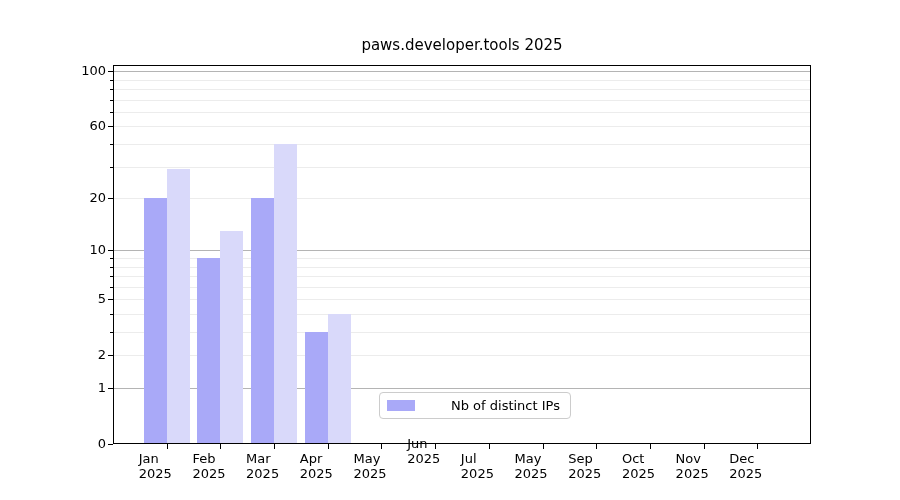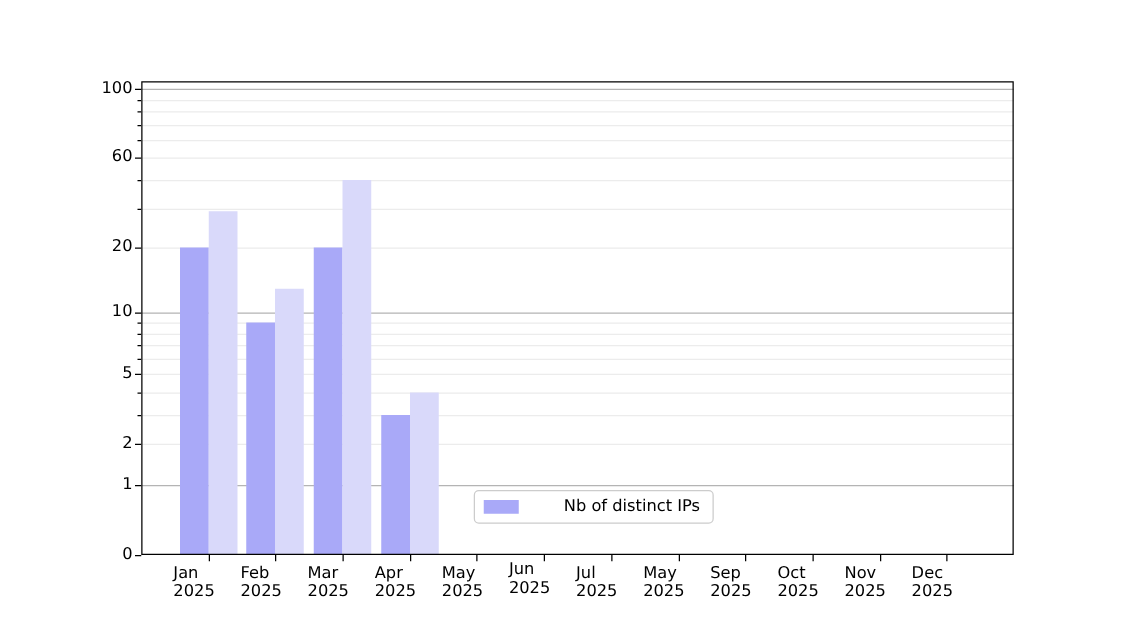--- a/index.html
+++ b/index.html
@@ -23,20 +23,21 @@
           background:rgba(255,255,255,.85);border:1px solid #cccccc;border-radius:4px;
           padding:5px 10px 5px 7px;display:flex;flex-direction:column;gap:5px;}
   .legend-row{display:flex;align-items:center;gap:12px;}
   .swatch{width:28px;height:11px;display:inline-block;}
   .legend-label{font-size:13px;line-height:15px;white-space:nowrap;margin-left:24px;}
 </style>
 </head>
 <body>
 
 <div class="figure">
+  <div class="title">paws.developer.tools 2025</div>
 
   <div class="plot" id="plot">
     <div class="frame"></div>
   <div class="grid minor" style="top: 290.255px;"></div>
       <div class="grid minor" style="top: 267.017px;"></div>
       <div class="grid minor" style="top: 248.992px;"></div>
       <div class="grid minor" style="top: 234.264px;"></div>
       <div class="grid minor" style="top: 221.812px;"></div>
       <div class="grid minor" style="top: 211.025px;"></div>
       <div class="grid minor" style="top: 201.511px;"></div>
@@ -112,21 +113,21 @@
       <div class="xlabel" style="left: 299.769px; top: 451px; position: absolute;">
         <div>Apr</div>
         <div>2025</div>
       </div>
       <div class="xtickmark" style="left: 381.462px; top: 444px; position: absolute;"></div>
       <div class="xlabel" style="left: 353.462px; top: 451px; position: absolute;">
         <div>May</div>
         <div>2025</div>
       </div>
       <div class="xtickmark" style="left: 435.154px; top: 444px; position: absolute;"></div>
-      <div class="xlabel" style="left: 407.154px; top: 448px; position: absolute;">
+      <div class="xlabel" style="left: 407.154px; top: 436px; position: absolute;">
         <div>Jun</div>
         <div>2025</div>
       </div>
       <div class="xtickmark" style="left: 488.846px; top: 444px; position: absolute;"></div>
       <div class="xlabel" style="left: 460.846px; top: 451px; position: absolute;">
         <div>Jul</div>
         <div>2025</div>
       </div>
       <div class="xtickmark" style="left: 542.538px; top: 444px; position: absolute;"></div>
       <div class="xlabel" style="left: 514.538px; top: 451px; position: absolute;">

